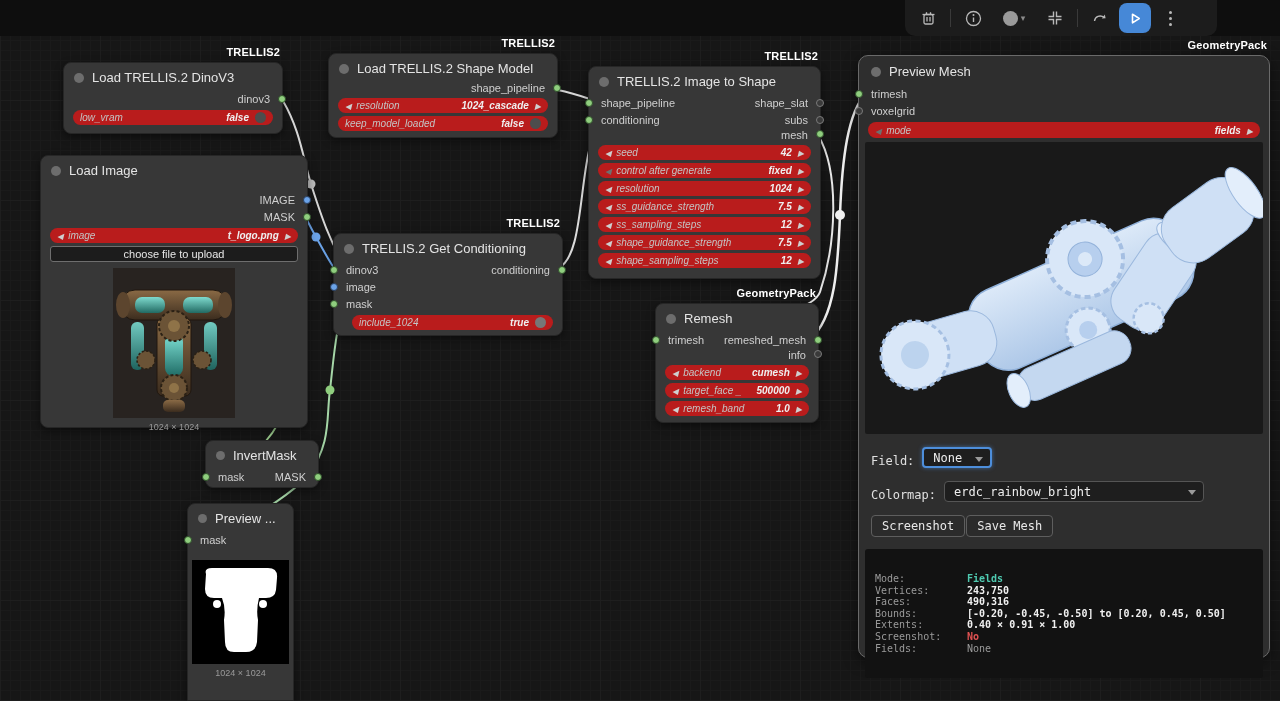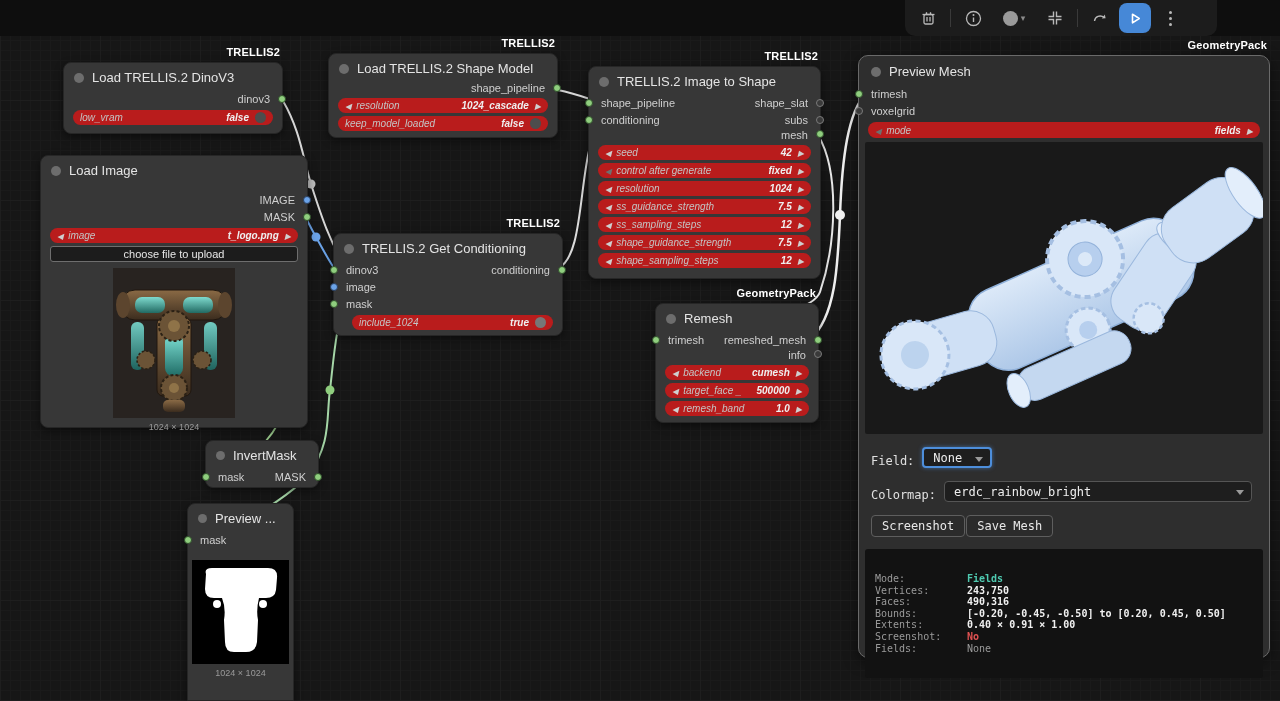--- a/index.html
+++ b/index.html
@@ -471,21 +471,21 @@
   <div class="fld-row">
     <span>Field:</span>
     <div class="select focus" style="width:70px">
       <span>None</span>
       <span class="sel-chev"></span>
     </div>
   </div>
 
   <div class="fld-row">
     <span>Colormap:</span>
-    <div class="select" style="width:308px">
+    <div class="select" style="width:260px">
       <span>erdc_rainbow_bright</span>
       <span class="sel-chev"></span>
     </div>
   </div>
 
   <div class="pbtn-row">
     <div class="pbtn">Screenshot</div>
     <div class="pbtn">Save Mesh</div>
   </div>
 

